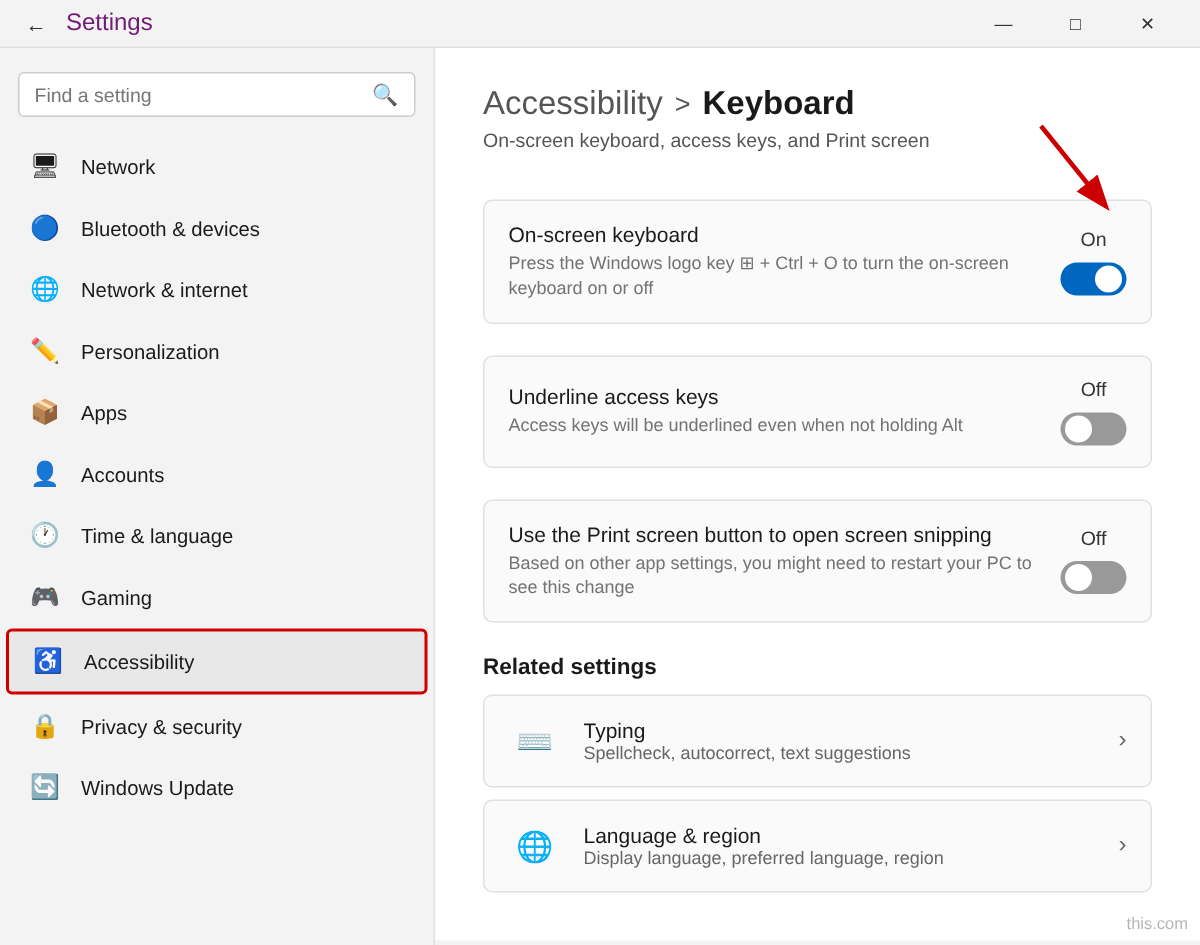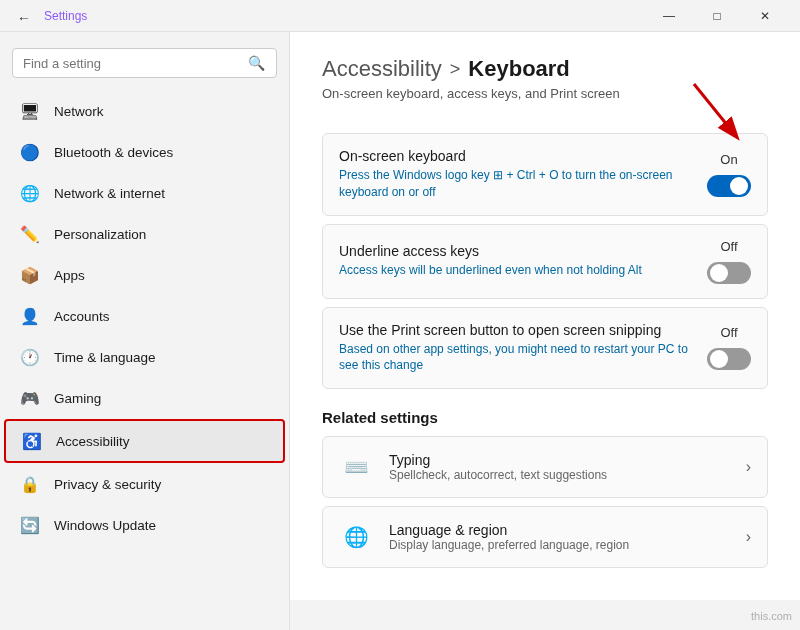--- a/index.html
+++ b/index.html
@@ -28,22 +28,22 @@
       height: 24px;
       display: flex;
       align-items: center;
       justify-content: center;
       cursor: pointer;
       color: #333;
       font-size: 14px;
       margin-right: 8px;
     }
     .titlebar-title {
-      font-size: 12px;
-      color: #8b5cf6;
+      font-size: 16px;
+      color: #701a75;
       flex: 1;
     }
     .titlebar-controls {
       display: flex;
       gap: 2px;
     }
     .titlebar-btn {
       width: 46px;
       height: 32px;
       display: flex;
@@ -160,36 +160,36 @@
       font-size: 13px;
       color: #555;
       margin-bottom: 32px;
     }
 
     
     .setting-card {
       border: 1px solid #e0e0e0;
       border-radius: 6px;
       padding: 14px 16px;
-      margin-bottom: 8px;
+      margin-bottom: 21px;
       display: flex;
       align-items: center;
       justify-content: space-between;
       background: #fafafa;
     }
     .setting-info { flex: 1; }
     .setting-title {
       font-size: 14px;
       font-weight: 500;
       color: #1a1a1a;
       margin-bottom: 3px;
     }
     .setting-desc {
       font-size: 12px;
-      color: #0369a1;
+      color: #737373;
       line-height: 1.4;
     }
     .setting-control {
       display: flex;
       align-items: center;
       gap: 8px;
       flex-shrink: 0;
       margin-left: 16px;
       flex-direction: column;
     }

